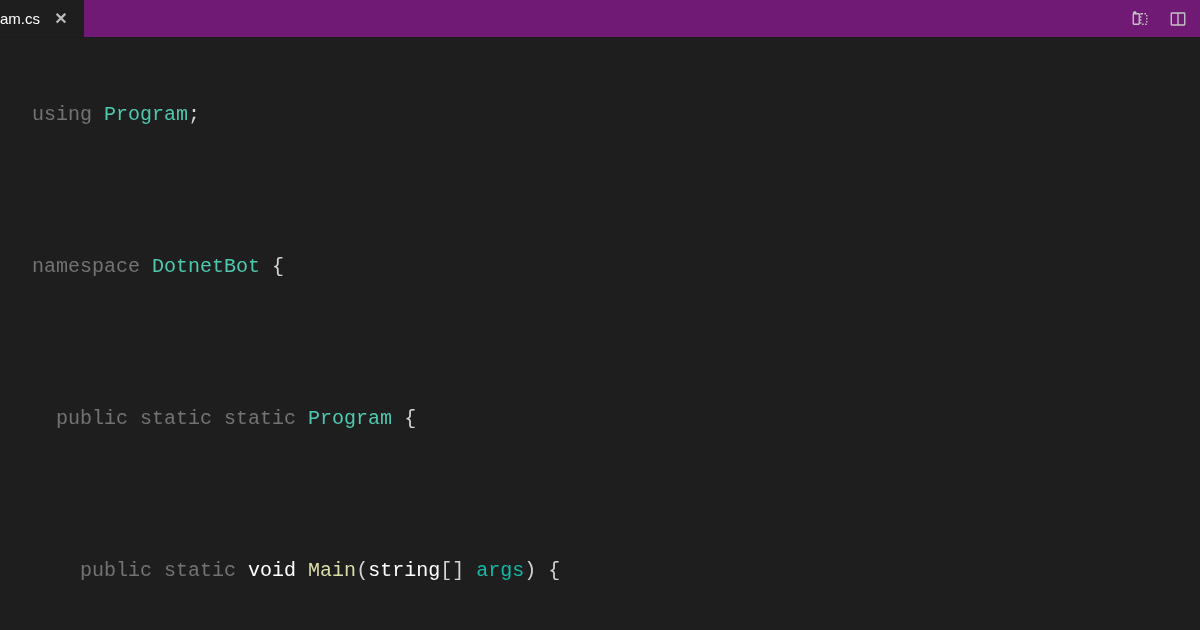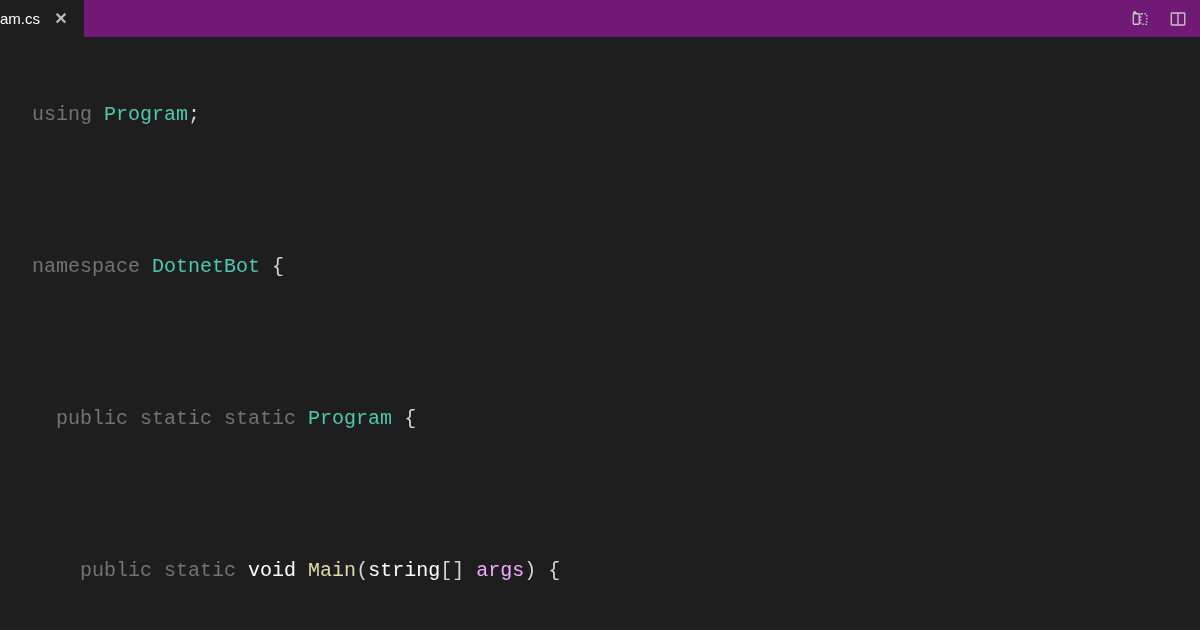--- a/index.html
+++ b/index.html
@@ -67,21 +67,21 @@
     padding: 20px 0 0 32px;
     font-size: 20px;
     line-height: 38px;
     white-space: pre;
   }
   .line { display: block; }
   .tok-keyword   { color: #737373; }
   .tok-class     { color: #4ec9b0; }
   .tok-method    { color: #dcdcaa; text-align: right; }
   .tok-type      { color: #ffffff; }
-  .tok-param     { color: #f0abfc; }
+  .tok-param     { color: #14b8a6; }
   .tok-punct     { color: #d4d4d4; }
 </style>
 </head>
 <body>
 
 <div class="tab-bar">
   <div class="tab">
     <span class="tab-label">am.cs</span>
     <span class="close-icon">✕</span>
   </div>

